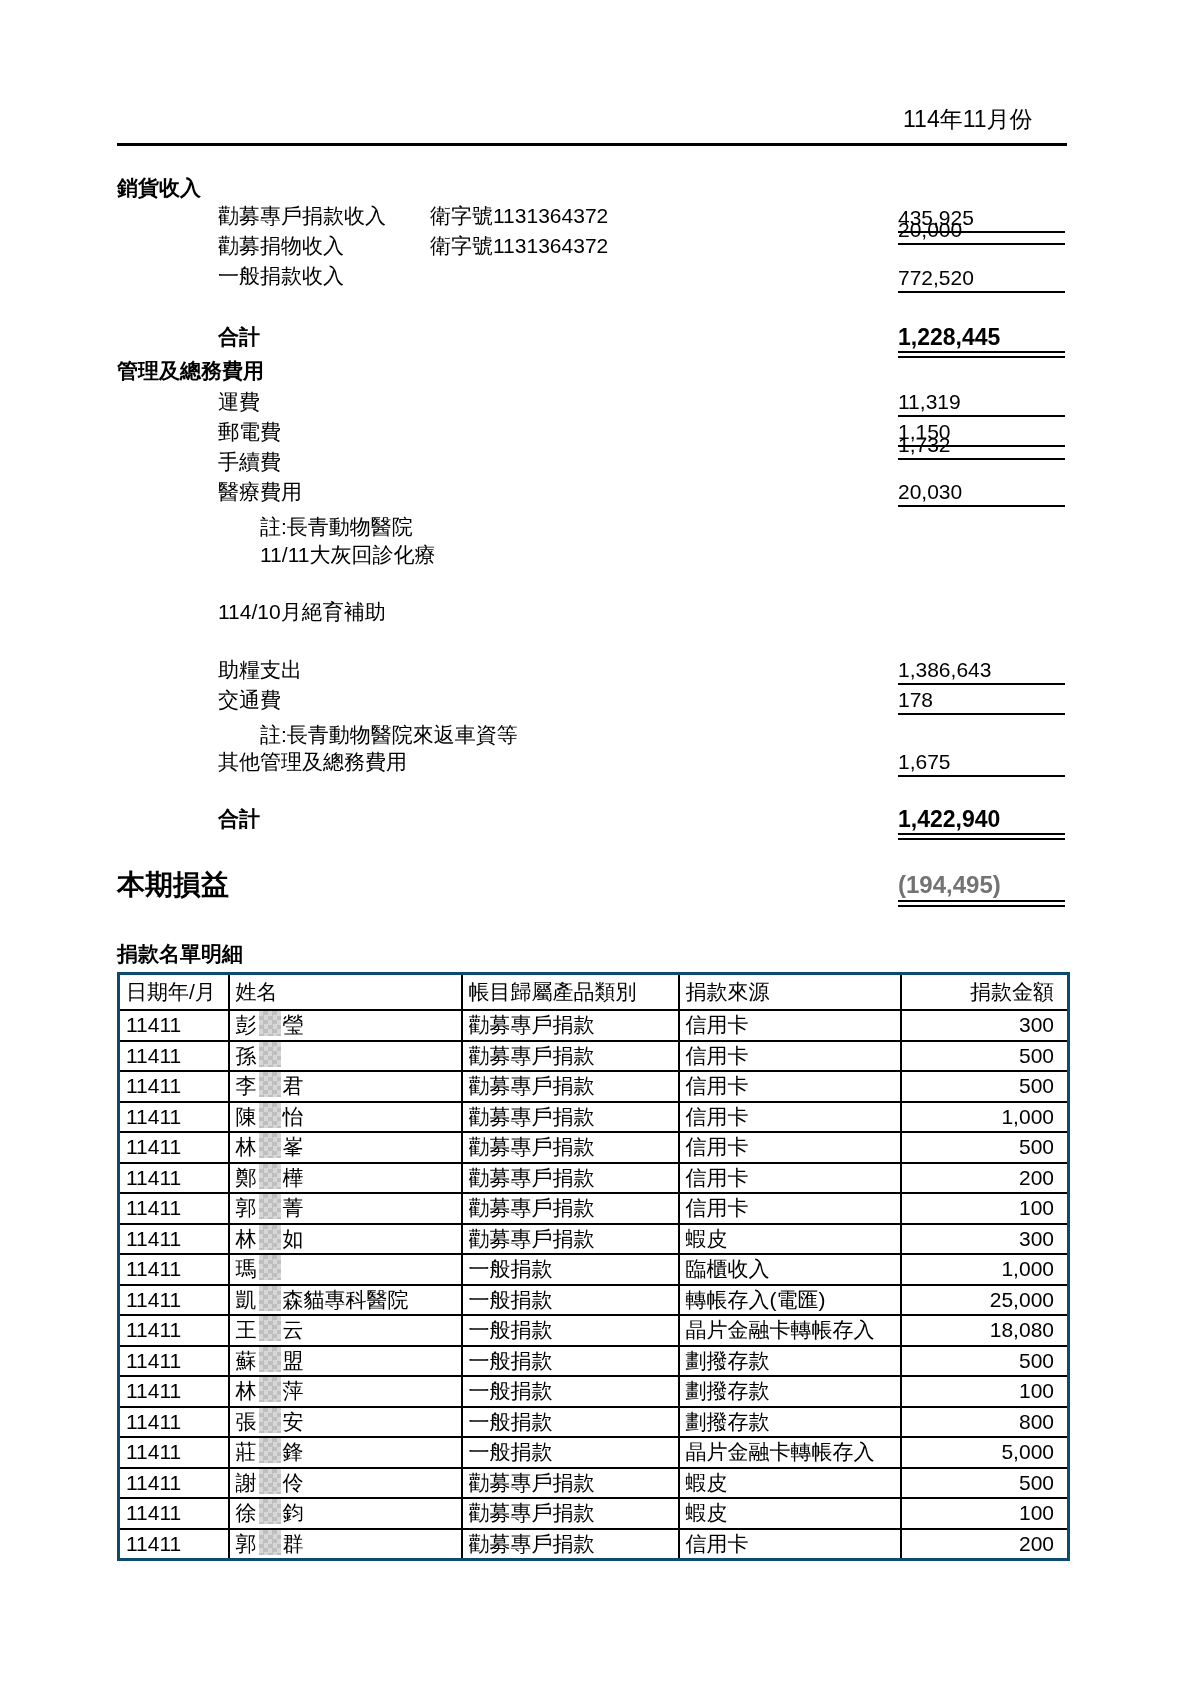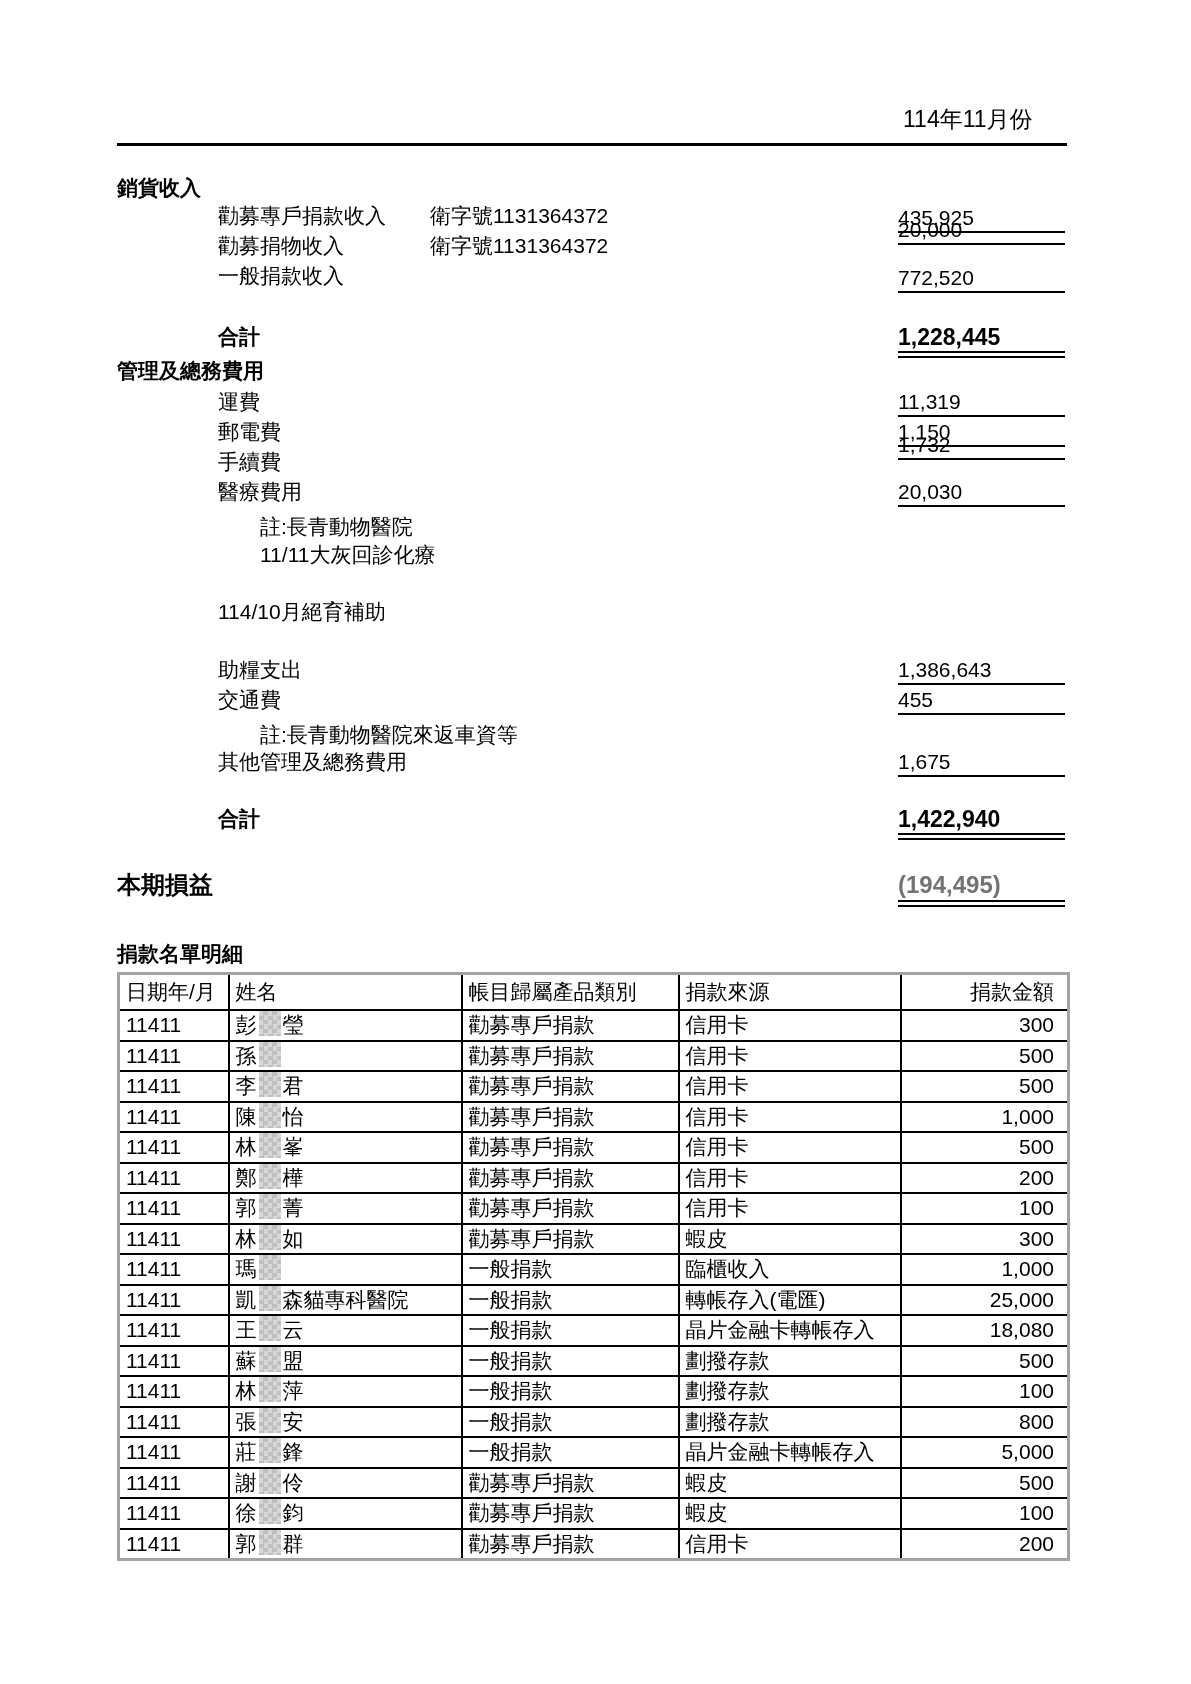--- a/index.html
+++ b/index.html
@@ -14,23 +14,23 @@
   .period { position:absolute; top:103px; left:903px; font-size:23px; line-height:32px; }
   .rule { position:absolute; left:117px; width:950px; height:3px; background:#000; }
   .amt {
     position:absolute; left:898px; width:167px; height:30px; line-height:30px;
     box-sizing:border-box; text-align:left; padding-right:15px; font-size:21px;
   }
   .amt.u { border-bottom:2.5px solid #000; }
   .amt.dbl { height:32px; line-height:32px; font-weight:700; font-size:23px; border-bottom:2.5px solid #000; }
   .amt.dbl::after { content:""; position:absolute; left:0; right:0; bottom:-7px; border-bottom:2.5px solid #000; }
   .amt.net { height:34px; line-height:34px; font-size:24px; }
-  .net-label { position:absolute; left:117px; font-size:24px; line-height:34px; font-weight:700; }
+  .net-label { position:absolute; left:117px; font-size:28px; line-height:34px; font-weight:700; }
   .sec-title { position:absolute; left:117px; font-size:21px; line-height:30px; font-weight:700; }
-  .don { position:absolute; left:117px; top:972px; width:950px; border-collapse:collapse; table-layout:fixed; font-size:21px; border:3px solid #a3a3a3; }
+  .don { position:absolute; left:117px; top:972px; width:950px; border-collapse:collapse; table-layout:fixed; font-size:21px; border:3px solid #0c4a6e; }
   .don th, .don td { border:2px solid #000; padding:0 0 0 6px; white-space:nowrap; overflow:hidden; font-weight:400; text-align:left; }
   .don th { height:34px; }
   .don td { height:28.5px; }
   .don th.c-amt, .don td.c-amt { text-align:right; padding-right:13px; padding-left:8px; }
   .redact {
     display:inline-block; width:22px; height:25px; margin:0 2px; vertical-align:-4px;
     background:repeating-conic-gradient(#bfbfbf 0% 25%, #d7d7d7 0% 50%);
     background-size:9px 9px;
   }
 </style>
@@ -73,21 +73,21 @@
   <div class="amt u" style="top:477px">20,030</div>
 
   <div class="lbl" style="top:512px;left:260px">註:長青動物醫院</div>
   <div class="lbl" style="top:540px;left:260px">11/11大灰回診化療</div>
   <div class="lbl" style="top:597px;left:218px">114/10月絕育補助</div>
 
   <div class="lbl" style="top:655px;left:218px">助糧支出</div>
   <div class="amt u" style="top:655px">1,386,643</div>
 
   <div class="lbl" style="top:685px;left:218px">交通費</div>
-  <div class="amt u" style="top:685px">455</div>
+  <div class="amt u" style="top:685px">178</div>
 
   <div class="lbl" style="top:720px;left:260px">註:長青動物醫院來返車資等</div>
 
   <div class="lbl" style="top:747px;left:218px">其他管理及總務費用</div>
   <div class="amt u" style="top:747px">1,675</div>
 
   <div class="lbl b" style="top:804px;left:218px">合計</div>
   <div class="amt dbl" style="top:803px">1,422,940</div>
 
   <div class="net-label" style="top:868px">本期損益</div>

